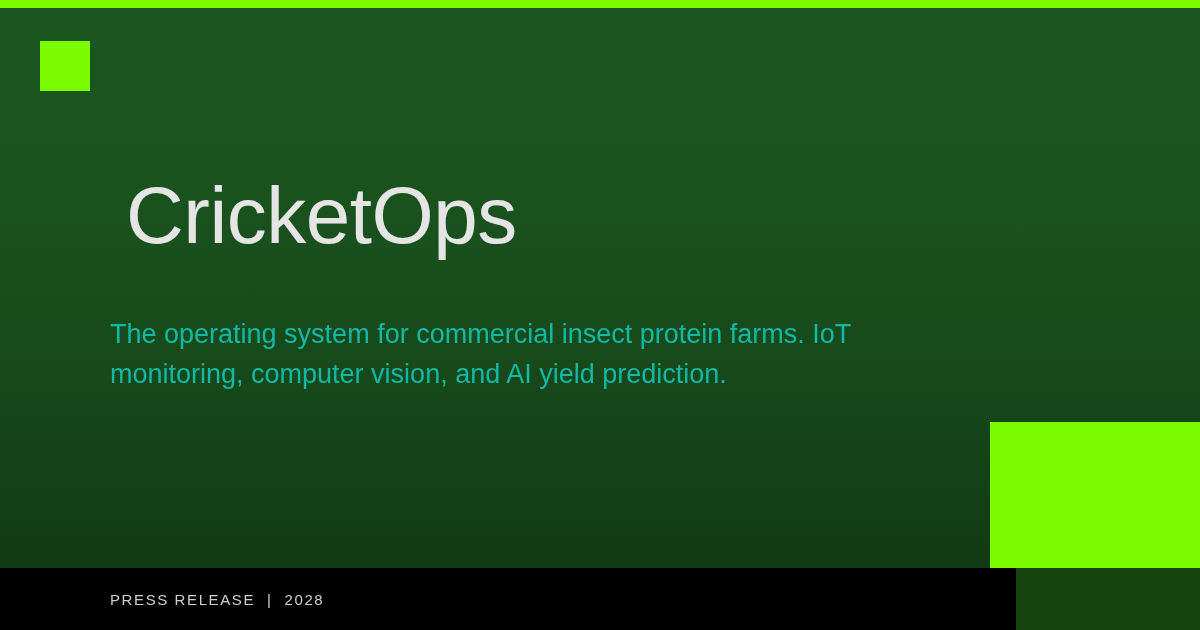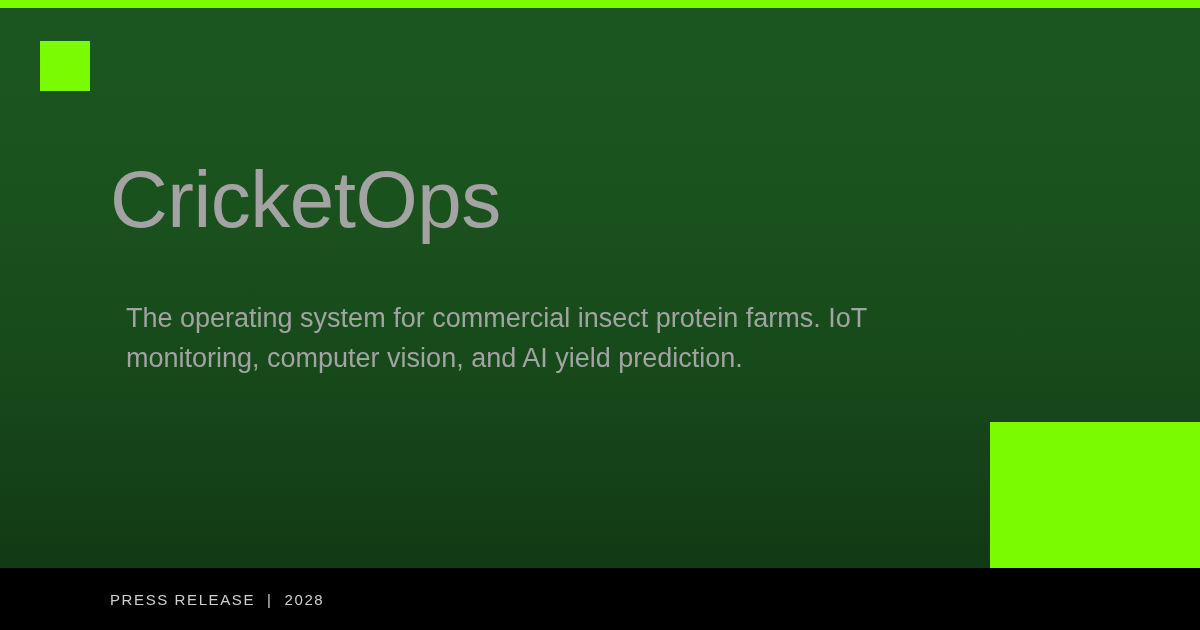--- a/index.html
+++ b/index.html
@@ -59,45 +59,45 @@
 
   
   .content {
     position: absolute;
     left: 110px;
     top: 160px;
     width: 820px;
   }
 
   .title {
-    margin: 0;
+    margin: 16px;
     font-size: 80px;
     line-height: 1.0;
     font-weight: 400;
-    color: #a3a3a3;
+    color: #e5e5e5;
     letter-spacing: -0.5px;
     white-space: nowrap;
   }
 
   .subtitle {
-    margin: 16px;
+    margin: 0;
     padding-top: 42px;
     font-size: 27px;
     line-height: 40px;
     font-weight: 400;
-    color: #a3a3a3;
+    color: #14b8a6;
     max-width: 800px;
   }
 
   
   .footer {
     position: absolute;
     left: 0;
     top: 568px;
-    width: 1200px;
+    width: 1016px;
     height: 62px;
     background: #000000;
   }
 
   .footer-inner {
     position: absolute;
     left: 110px;
     top: 0;
     height: 62px;
     display: flex;

